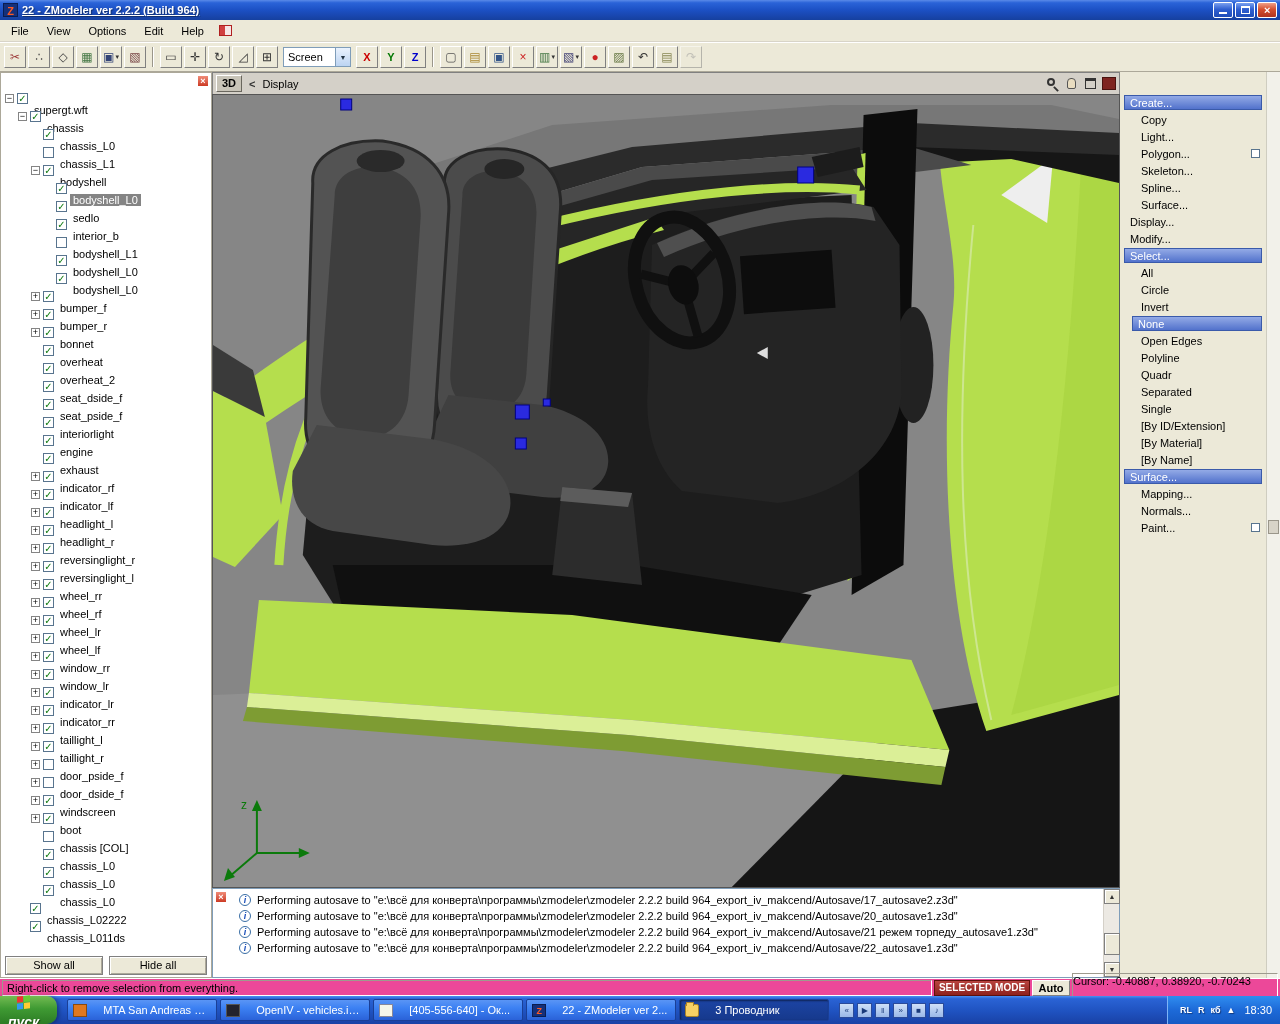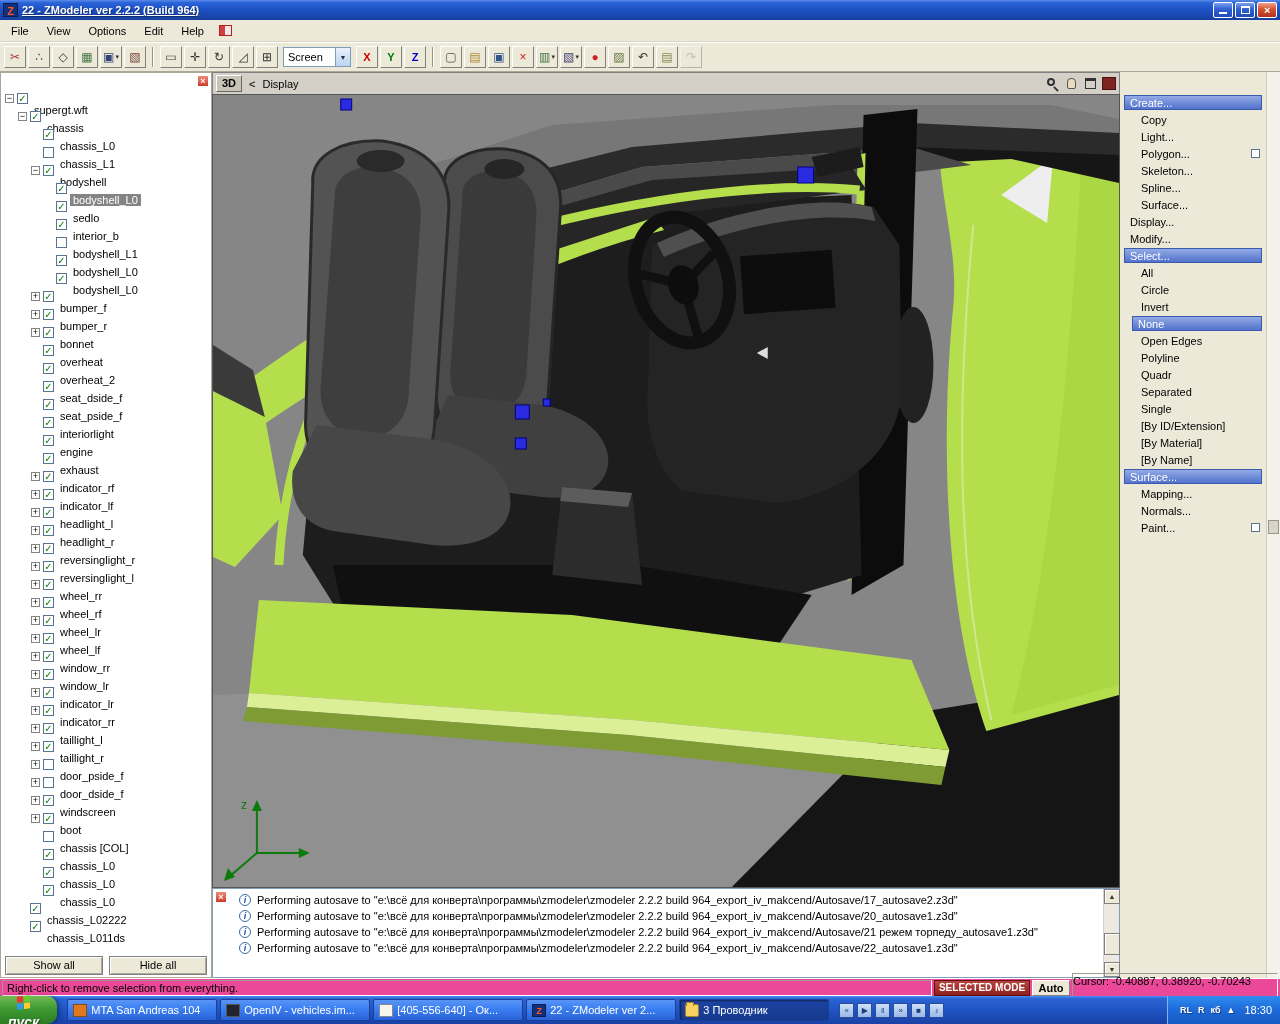--- a/index.html
+++ b/index.html
@@ -127,21 +127,21 @@
   .start-btn { height:28px; padding:0 18px 0 8px; border-radius:0 10px 10px 0;
     background:linear-gradient(180deg,#73bb52 0%,#3f9a33 45%,#2c7c24 100%);
     display:flex; align-items:center; gap:5px; color:#fff; font-weight:bold; font-style:italic; font-size:14px;
     text-shadow:1px 1px 1px #1a4a12; box-shadow:2px 0 4px rgba(0,0,0,.35);flex-direction:column; }
   .flag { width:14px; height:14px; display:grid; grid-template-columns:6px 6px; grid-template-rows:6px 6px; gap:1px; transform:skewY(-6deg); }
   .flag i:nth-child(1){background:#e33;} .flag i:nth-child(2){background:#6c3;}
   .flag i:nth-child(3){background:#39e;} .flag i:nth-child(4){background:#fc3;}
   #task-buttons { display:flex; gap:3px; margin-left:10px; }
   .task-btn { width:150px; height:22px; border-radius:2px; border:1px solid #1a3f96;
     background:linear-gradient(180deg,#5a95f5,#3識c81f3 40%,#2a62d8); background:linear-gradient(180deg,#5a95f5,#3c81f3 40%,#2a62d8);
-    display:flex; align-items:center; gap:4px; padding:0 5px; color:#fff; overflow:hidden; white-space:nowrap; }
+    display:flex; align-items:center; gap:16px; padding:0 5px; color:#fff; overflow:hidden; white-space:nowrap; }
   .task-btn.pressed { background:linear-gradient(180deg,#1c44a4,#16398c); box-shadow:inset 1px 1px 2px rgba(0,0,0,.5); }
   .ticon { width:14px; height:13px; flex:none; font-size:9px; font-weight:bold; text-align:center; line-height:13px; color:#fff; }
   .ti-mta { background:#e07820; border:1px solid #8a4a10; }
   .ti-openiv { background:#23232d; border:1px solid #555; }
   .ti-notepad { background:#f6f6ea; border:1px solid #889; }
   .ti-zmodeler { background:#15307a; color:#ff5a22; border:1px solid #0a1c50; }
   .ti-folder { position:relative; background:#f7d064; border:1px solid #a8822a; border-radius:1px 2px 2px 2px; }
   .ti-folder::before { content:""; position:absolute; left:0; top:-3px; width:6px; height:3px; background:#f7d064; border:1px solid #a8822a; border-bottom:none; }
   .task-label { font-size:11px; overflow:hidden; text-overflow:ellipsis; }
   #media-icons { display:flex; gap:3px; margin-left:10px; align-items:center; }

